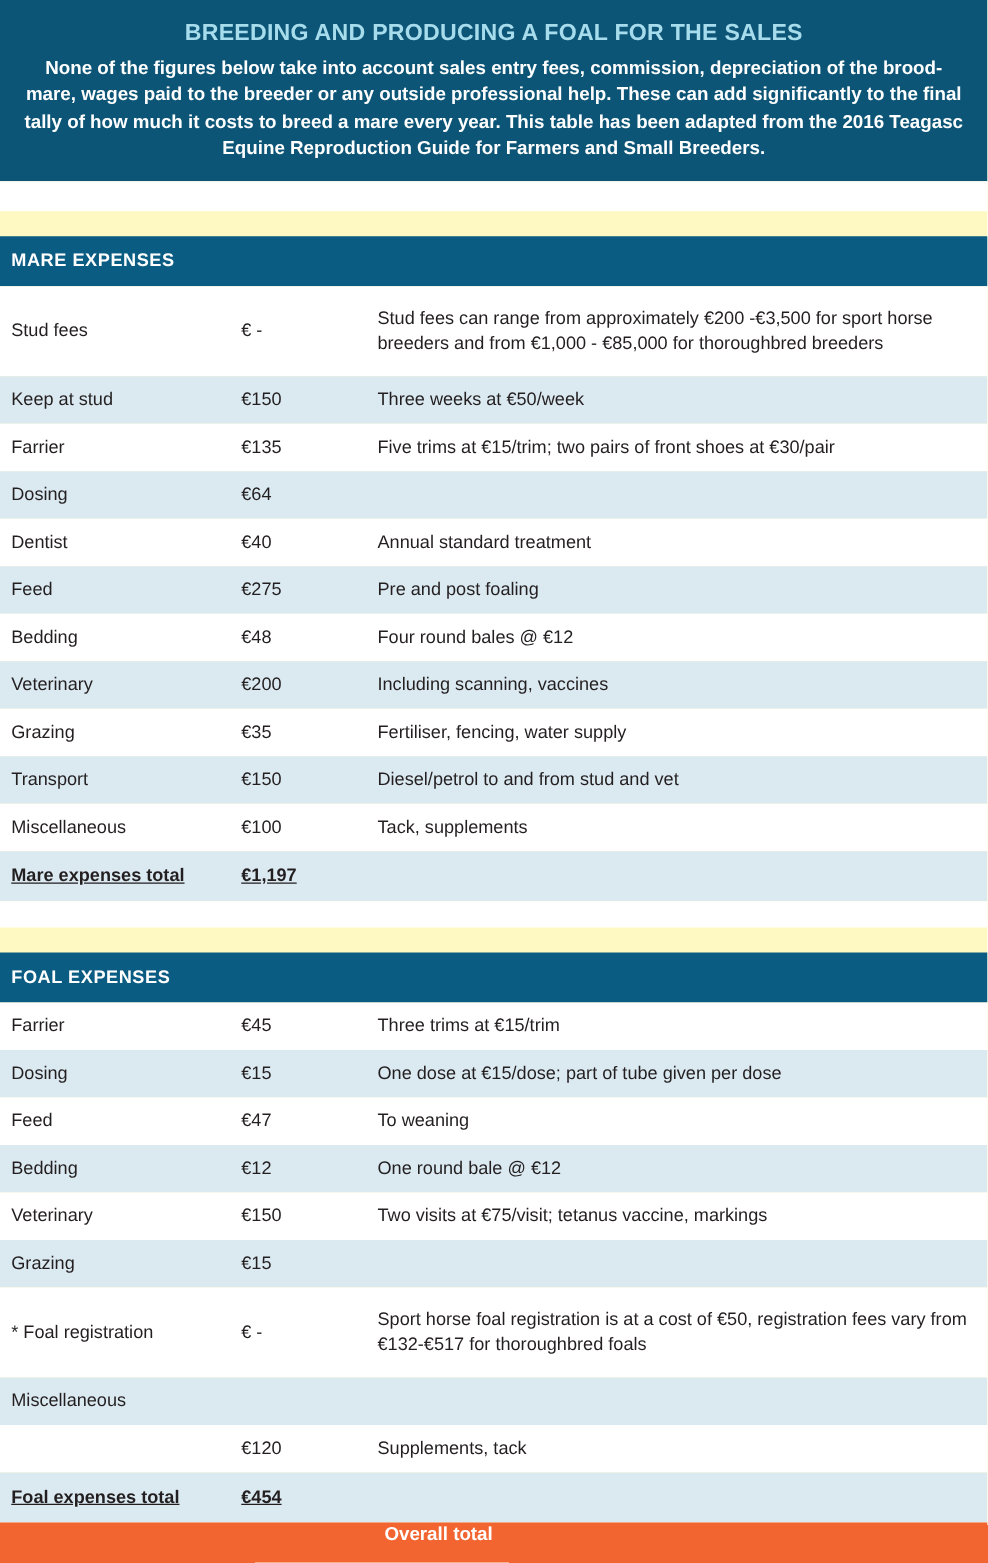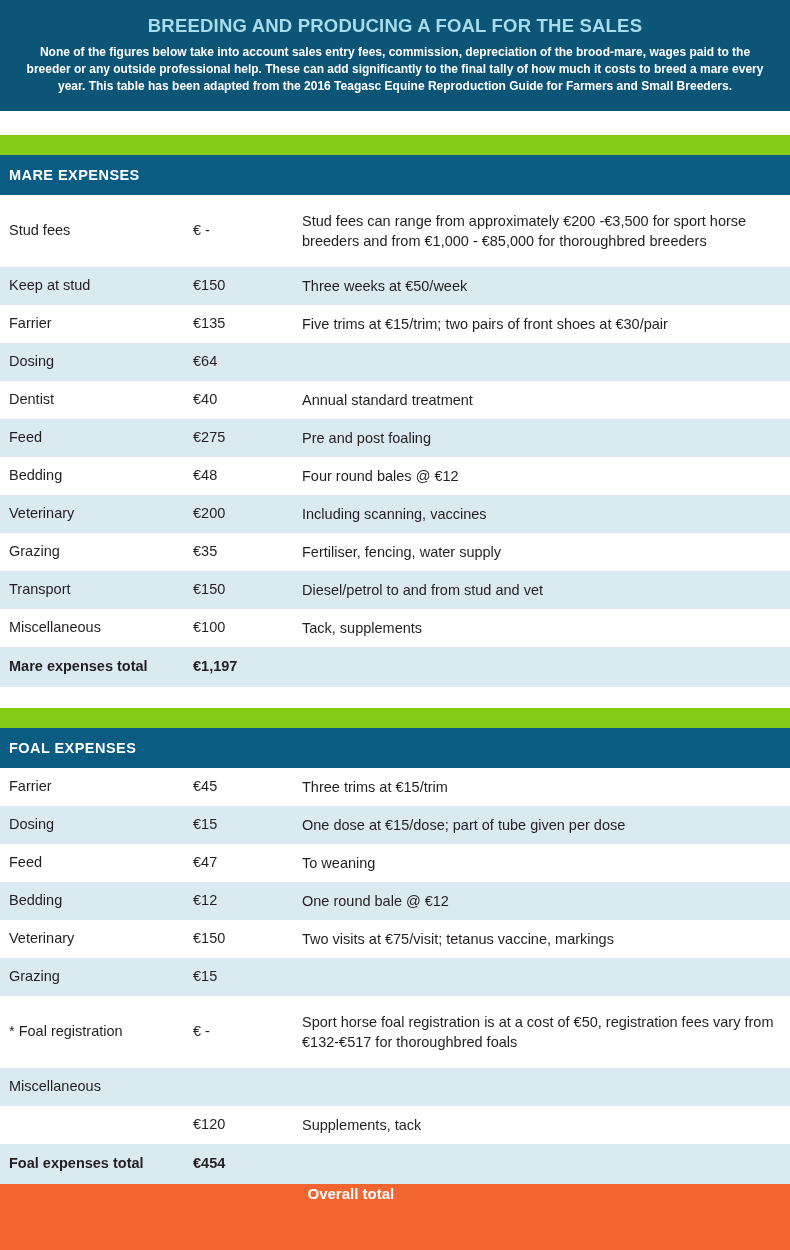--- a/index.html
+++ b/index.html
@@ -11,41 +11,41 @@
     width: 790px;
     height: 1250px;
     font-family: "Liberation Sans", sans-serif;
     color: #231f20;
     overflow: hidden;
   }
   .page {
     width: 790px;
     height: 1250px;
     position: relative;
-    background: #84cc16;
+    background: #fef9c3;
   }
 
   
   .banner {
     background: #0d5576;
     padding: 14px 18px 16px 18px;
     box-sizing: border-box;
     text-align: center;
   }
   .banner-title {
     color: #a6dcec;
     font-size: 18.5px;
     font-weight: bold;
     letter-spacing: 0.2px;
     line-height: 1.25;
     margin: 0 0 7px 0;
   }
   .banner-sub {
     color: #ffffff;
-    font-size: 12px;
+    font-size: 15px;
     font-weight: bold;
     line-height: 1.42;
     margin: 0 auto;
     max-width: 756px;
   }
 
   .gap-white {
     background: #ffffff;
     height: 24px;
   }
@@ -75,21 +75,21 @@
     align-items: center;
     min-height: 38px;
     box-sizing: border-box;
   }
   .row.tall {
     min-height: 72px;
     align-items: center;
   }
   .row.shade { background: #dbe9f1; }
   .row.plain { background: #ffffff; }
-  .row.total { background: #dbe9f1; min-height: 40px; }
+  .row.total { background: #dbe9f1; min-height: 40px; text-decoration: underline; }
   .row.overall { background: #f26531; min-height: 40px; flex-direction: column; }
 
   .c-item {
     width: 193px;
     flex: 0 0 193px;
     padding-left: 9px;
     box-sizing: border-box;
     font-size: 14.5px;
     line-height: 1.35;
   }

